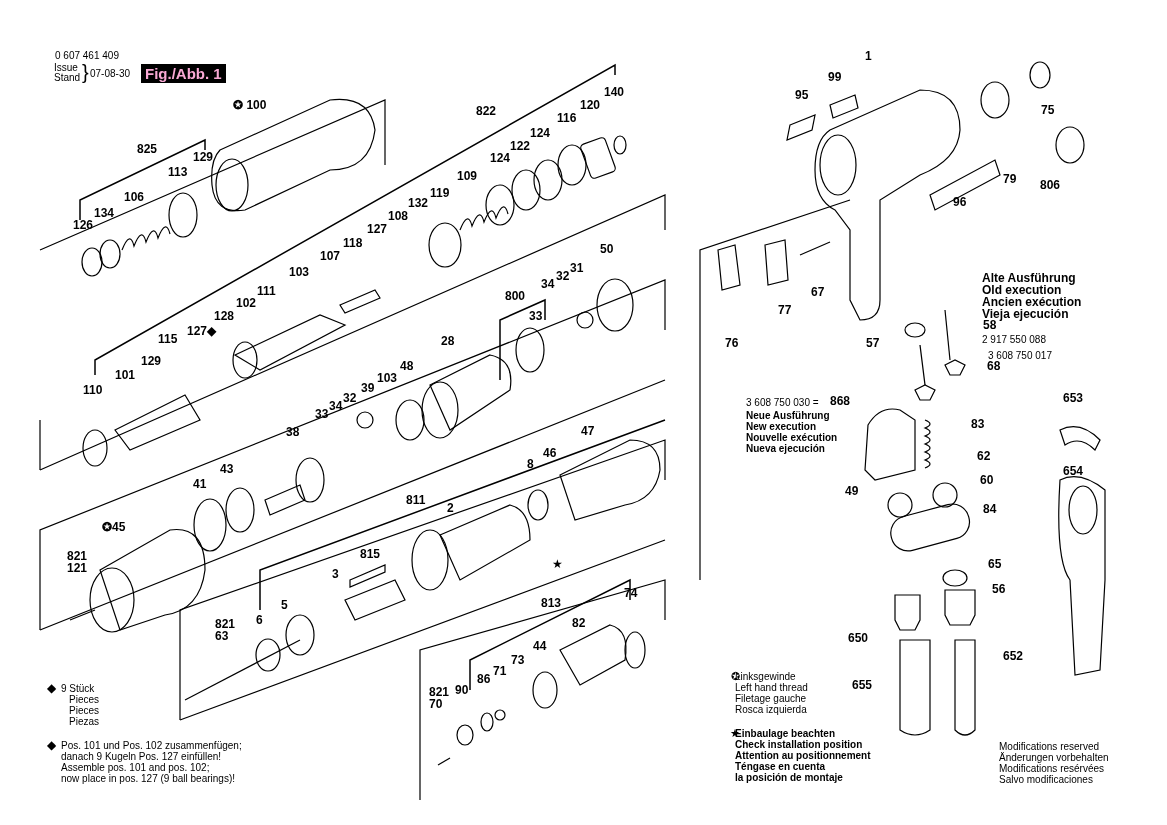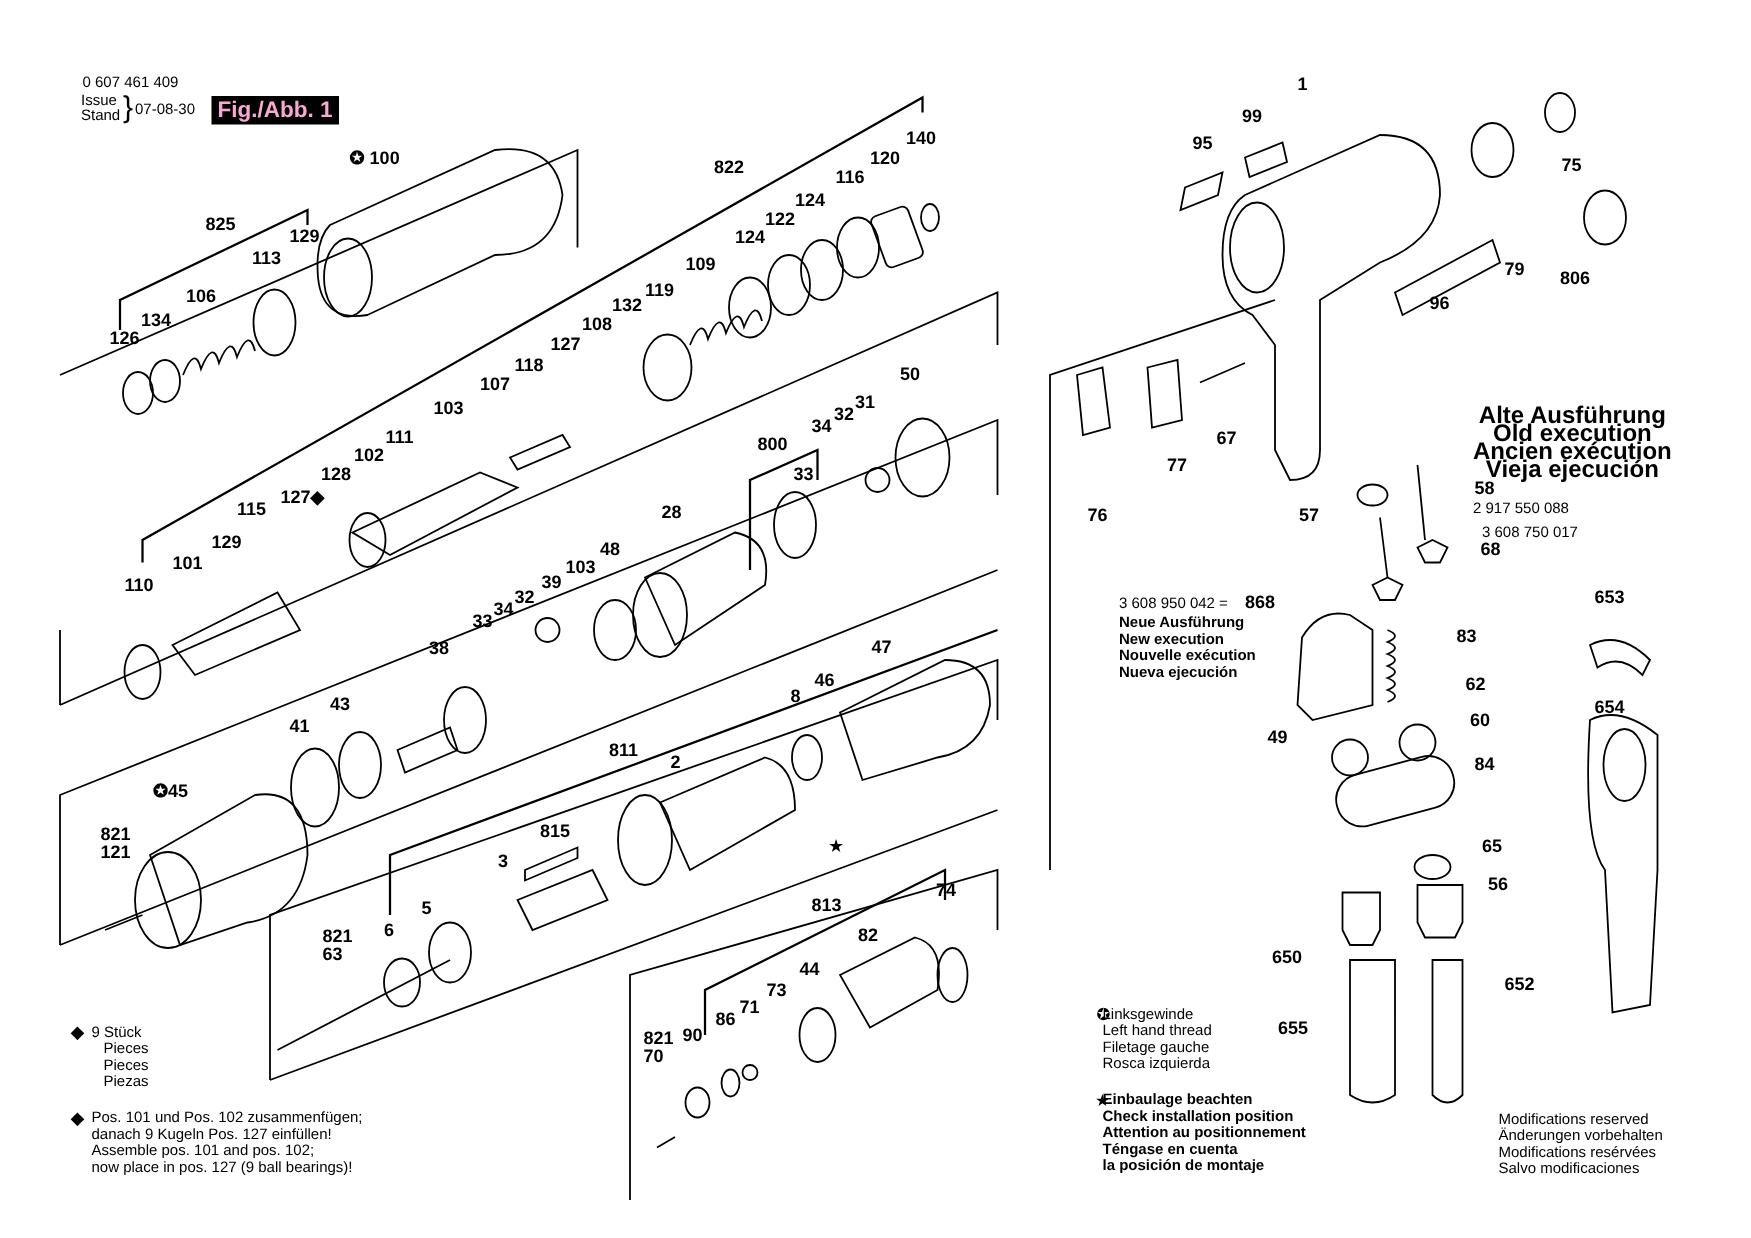--- a/index.html
+++ b/index.html
@@ -231,30 +231,30 @@
   <div class="lbl" style="left:992px;top:583px;">56</div>
   <div class="lbl" style="left:848px;top:632px;">650</div>
   <div class="lbl" style="left:1003px;top:650px;">652</div>
   <div class="lbl" style="left:852px;top:679px;">655</div>
   <div class="lbl" style="left:1063px;top:392px;">653</div>
   <div class="lbl" style="left:1063px;top:465px;">654</div>
 </div>
 
 <div class="abs" style="left:552px;top:557px;font-size:12px;">★</div>
 
-<div class="abs bold notes" style="left:982px;top:272px;font-size:16px;line-height:12px;text-align:center;">
+<div class="abs bold notes" style="left:982px;top:272px;font-size:12px;line-height:12px;">
   <div>Alte Ausführung</div>
   <div>Old execution</div>
   <div>Ancien exécution</div>
   <div>Vieja ejecución</div>
 </div>
 <div class="abs t" style="left:982px;top:334px;">2 917 550 088</div>
 <div class="abs t" style="left:988px;top:350px;">3 608 750 017</div>
 
-<div class="abs t" style="left:746px;top:397px;">3 608 950 042 =</div>
+<div class="abs t" style="left:746px;top:397px;">3 608 750 030 =</div>
 <div class="abs bold notes" style="left:746px;top:410px;font-size:10px;line-height:11px;">
   <div>Neue Ausführung</div>
   <div>New execution</div>
   <div>Nouvelle exécution</div>
   <div>Nueva ejecución</div>
 </div>
 
 <div class="abs" style="left:47px;top:681px;font-size:12px;">◆</div>
 <div class="abs notes t" style="left:61px;top:683px;">
   <div>9 Stück</div>

